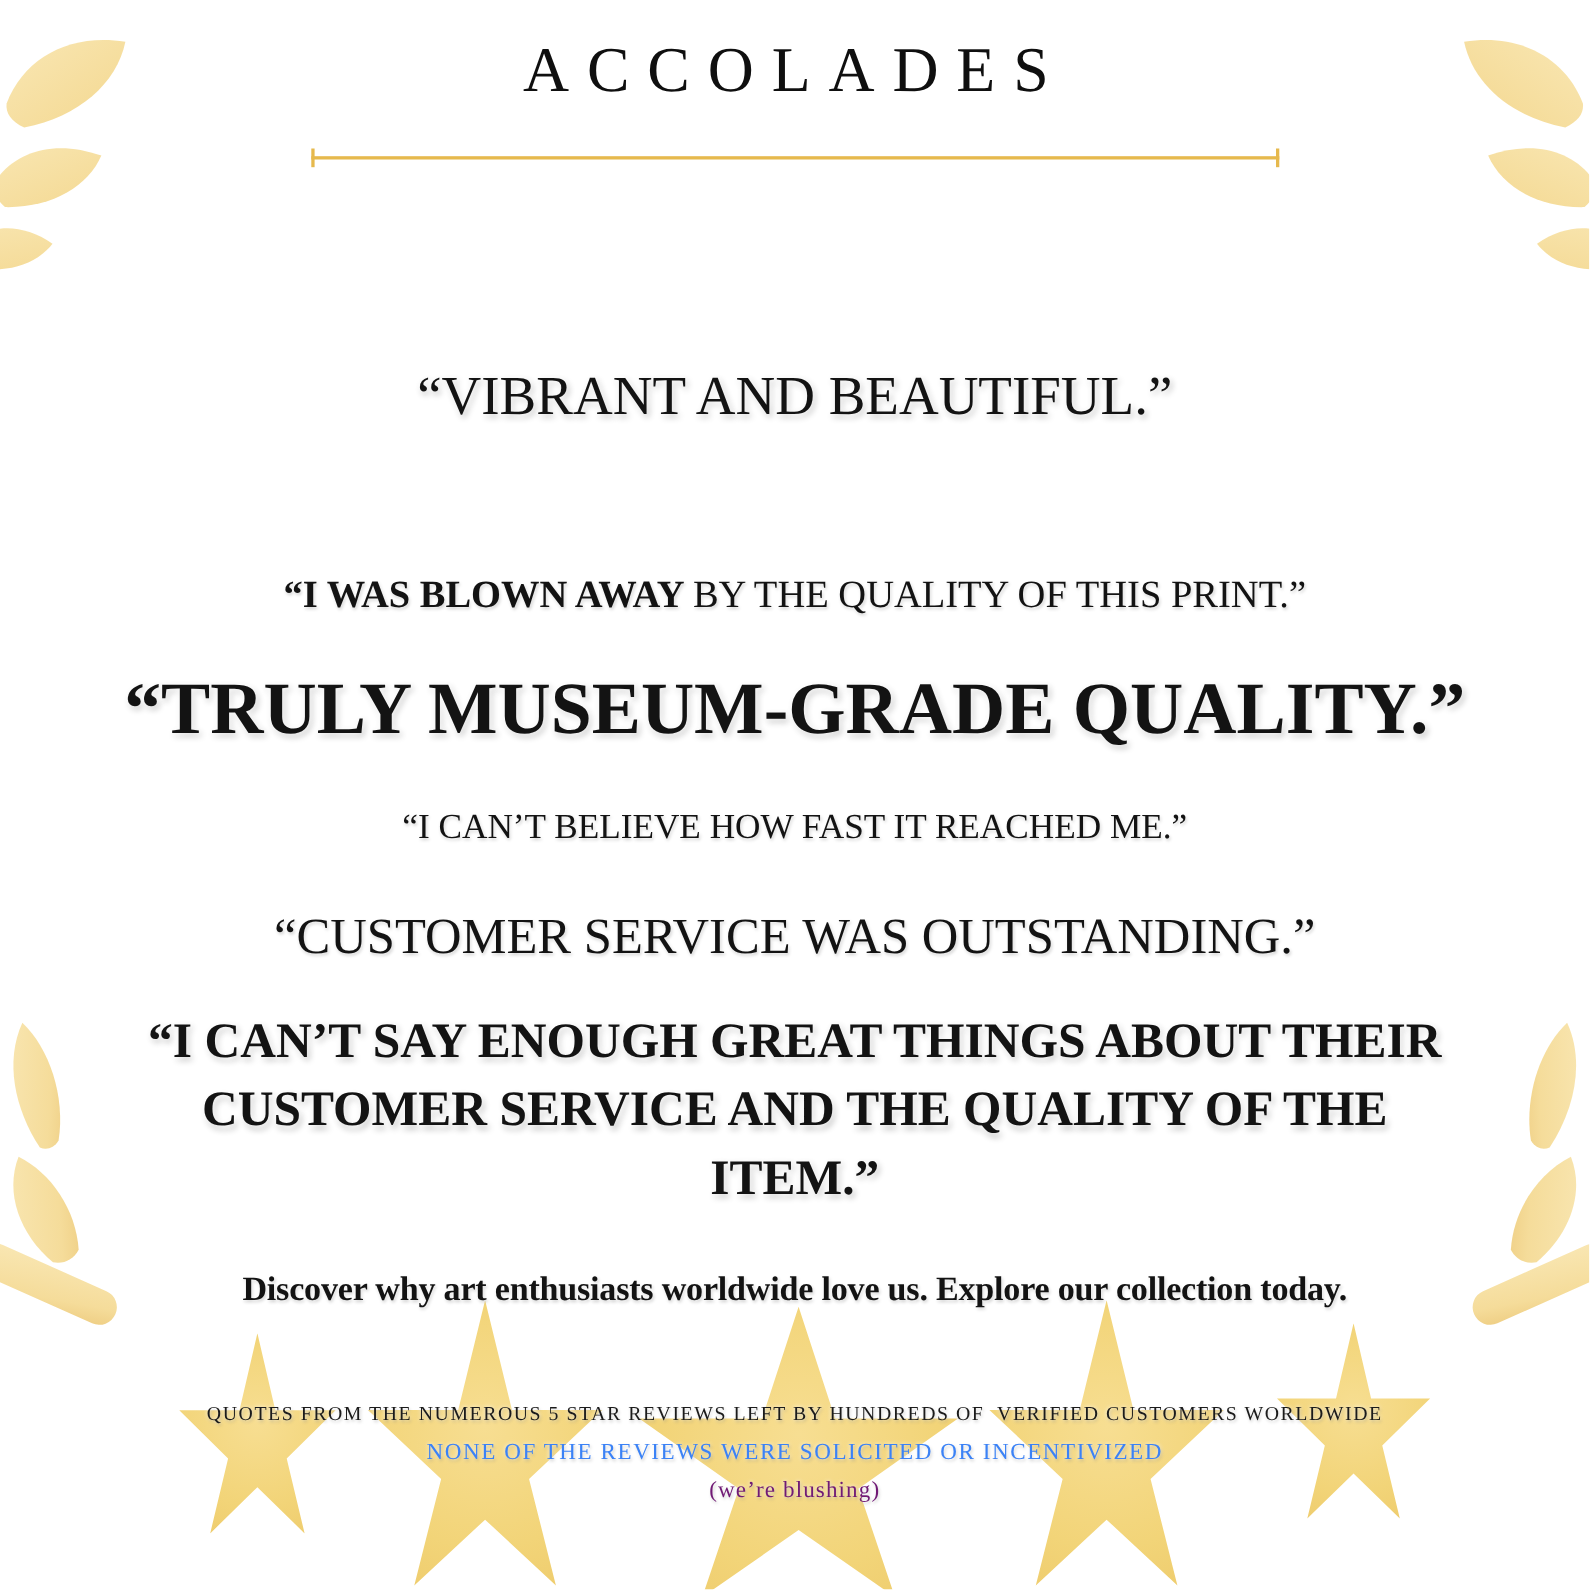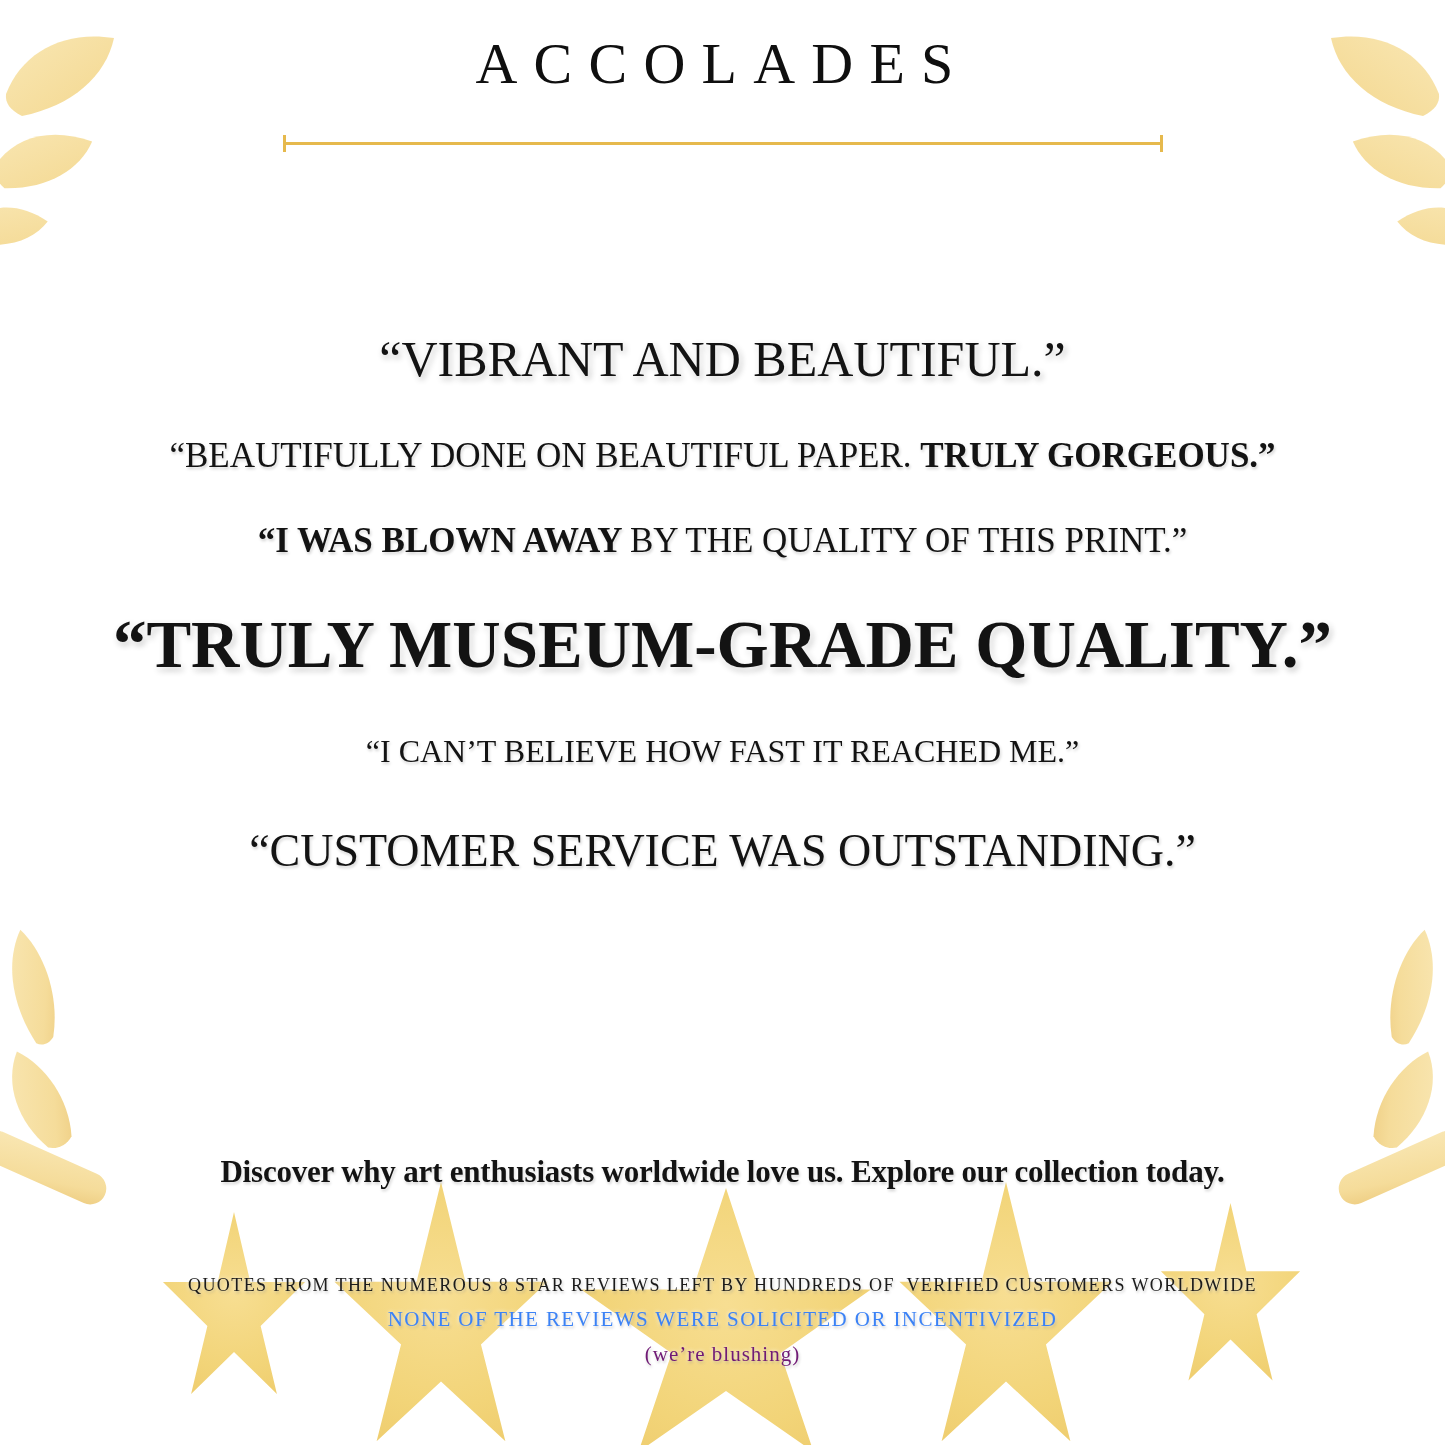--- a/index.html
+++ b/index.html
@@ -96,25 +96,29 @@
   <div class="star s1"></div>
   <div class="star s2"></div>
   <div class="star s3"></div>
   <div class="star s4"></div>
   <div class="star s5"></div>
 
   <div class="center title">ACCOLADES</div>
   <div class="rule" style="background: rgb(230, 185, 77);"></div>
 
   <div class="center q2 glow">“VIBRANT AND BEAUTIFUL.”</div>
-  <div class="center q3 soft"><span>“BEAUTIFULLY DONE ON BEAUTIFUL PAPER. </span><span class="b">TRULY GORGEOUS.”</span></div>
   <div class="center q4 soft"><span class="b">“I WAS BLOWN AWAY </span><span>BY THE QUALITY OF THIS PRINT.”</span></div>
   <div class="center q5 glow">“TRULY MUSEUM-GRADE QUALITY.”</div>
   <div class="center q6 soft">“I CAN’T BELIEVE HOW FAST IT REACHED ME.”</div>
   <div class="center q7 soft">“CUSTOMER SERVICE WAS OUTSTANDING.”</div>
+  <div class="center q8 glow">
+    <div>“I CAN’T SAY ENOUGH GREAT THINGS ABOUT THEIR</div>
+    <div>CUSTOMER SERVICE AND THE QUALITY OF THE</div>
+    <div>ITEM.”</div>
+  </div>
 
   <div class="center tagline soft">Discover why art enthusiasts worldwide love us. Explore our collection today.</div>
 
-  <div class="center fine1 soft">QUOTES FROM THE NUMEROUS 8 STAR REVIEWS LEFT BY HUNDREDS OF  VERIFIED CUSTOMERS WORLDWIDE</div>
+  <div class="center fine1 soft">QUOTES FROM THE NUMEROUS 5 STAR REVIEWS LEFT BY HUNDREDS OF  VERIFIED CUSTOMERS WORLDWIDE</div>
   <div class="center fine2 soft">NONE OF THE REVIEWS WERE SOLICITED OR INCENTIVIZED</div>
   <div class="center blush soft">(we’re blushing)</div>
 
 </div>
 
 </body></html>

